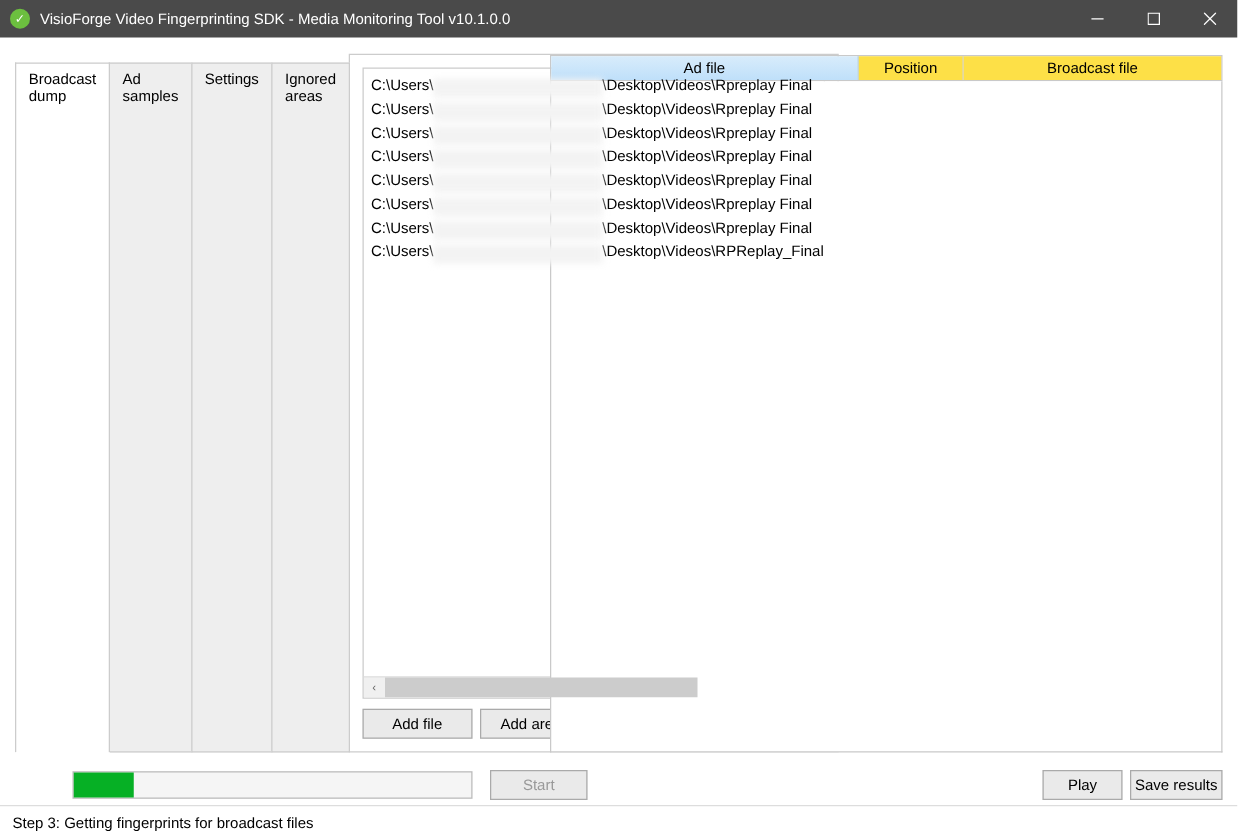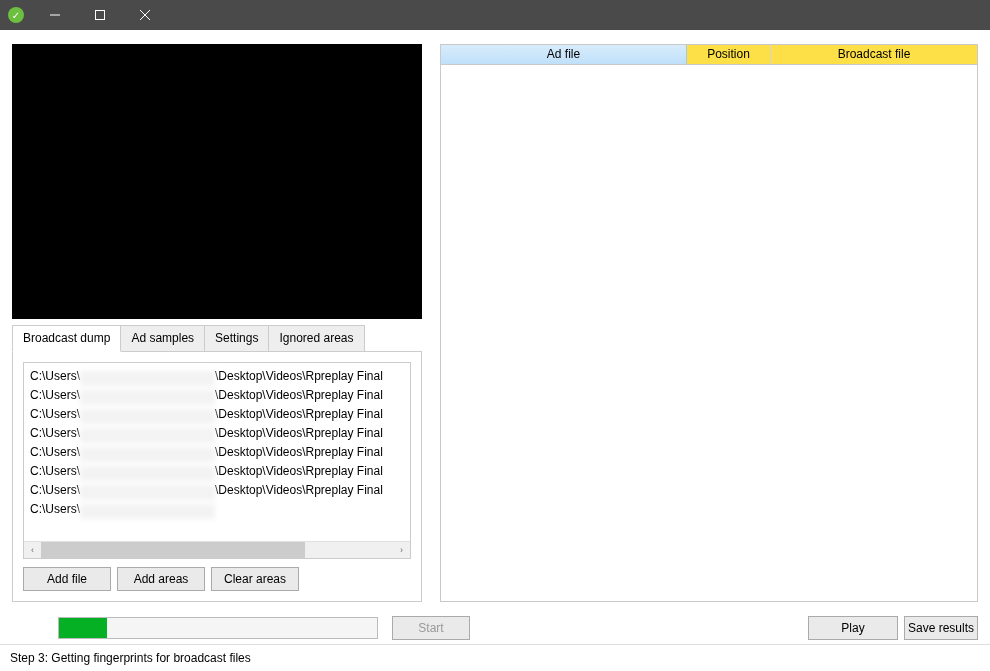--- a/index.html
+++ b/index.html
@@ -40,21 +40,21 @@
   
   .content {
     flex: 1;
     display: flex;
     padding: 14px 12px 4px 12px;
     gap: 18px;
   }
   .left-pane {
     width: 410px;
     display: flex;
-    flex-direction: column;
+    flex-direction: row;
   }
   .video-preview {
     width: 100%;
     height: 275px;
     background: #000;
   }
   .tab-strip {
     display: flex;
     margin-top: 6px;
   }
@@ -216,20 +216,21 @@
   
   .file-list::-webkit-scrollbar { width: 17px; }
   .file-list::-webkit-scrollbar-track { background: #f0f0f0; }
   .file-list::-webkit-scrollbar-thumb { background: #c8c8c8; }
 </style>
 </head>
 <body>
 
 <div class="titlebar">
   <div class="app-icon">✓</div>
+  <div class="title">VisioForge Video Fingerprinting SDK - Media Monitoring Tool v10.1.0.0</div>
   <div class="win-btn">
     <svg viewBox="0 0 10 10">
         <line x1="0" y1="5" x2="10" y2="5"></line>
       </svg>
   </div>
   <div class="win-btn">
     <svg viewBox="0 0 10 10">
         <rect x="0.5" y="0.5" width="9" height="9"></rect>
       </svg>
   </div>
@@ -287,20 +288,21 @@
               <span class="suffix">\Desktop\Videos\Rpreplay Final</span>
             </div>
             <div class="row">
               <span class="prefix">C:\Users\</span>
               <span class="redact"></span>
               <span class="suffix">\Desktop\Videos\Rpreplay Final</span>
             </div>
             <div class="row">
               <span class="prefix">C:\Users\</span>
               <span class="redact"></span>
+              <span class="suffix">\Desktop\Videos\RPReplay_Final</span>
             </div>
           </div>
         <div class="hscroll">
           <div class="arrow">‹</div>
           <div class="track">
               <div class="thumb"></div>
             </div>
           <div class="arrow">›</div>
         </div>
       </div>
@@ -325,20 +327,20 @@
 
 <div style="display:flex; align-items:center;margin-left:46px;">
   <div class="progress-row" style="flex:0 0 auto;">
     <div class="progress-outer">
       <div class="progress-inner" id="progress-inner" style="width: 15%;"></div>
     </div>
     <div class="btn disabled" style="width:78px;">Start</div>
   </div>
   <div style="flex:1"></div>
   <div class="right-buttons">
-    <div class="btn" style="width:90px;">Play</div>
+    <div class="btn" style="width:64px;">Play</div>
     <div class="btn" style="width:74px;">Save results</div>
   </div>
 </div>
 
 <div class="status-bar">
   <span>Step 3: Getting fingerprints for broadcast files</span>
 </div>
 
 </body></html>

